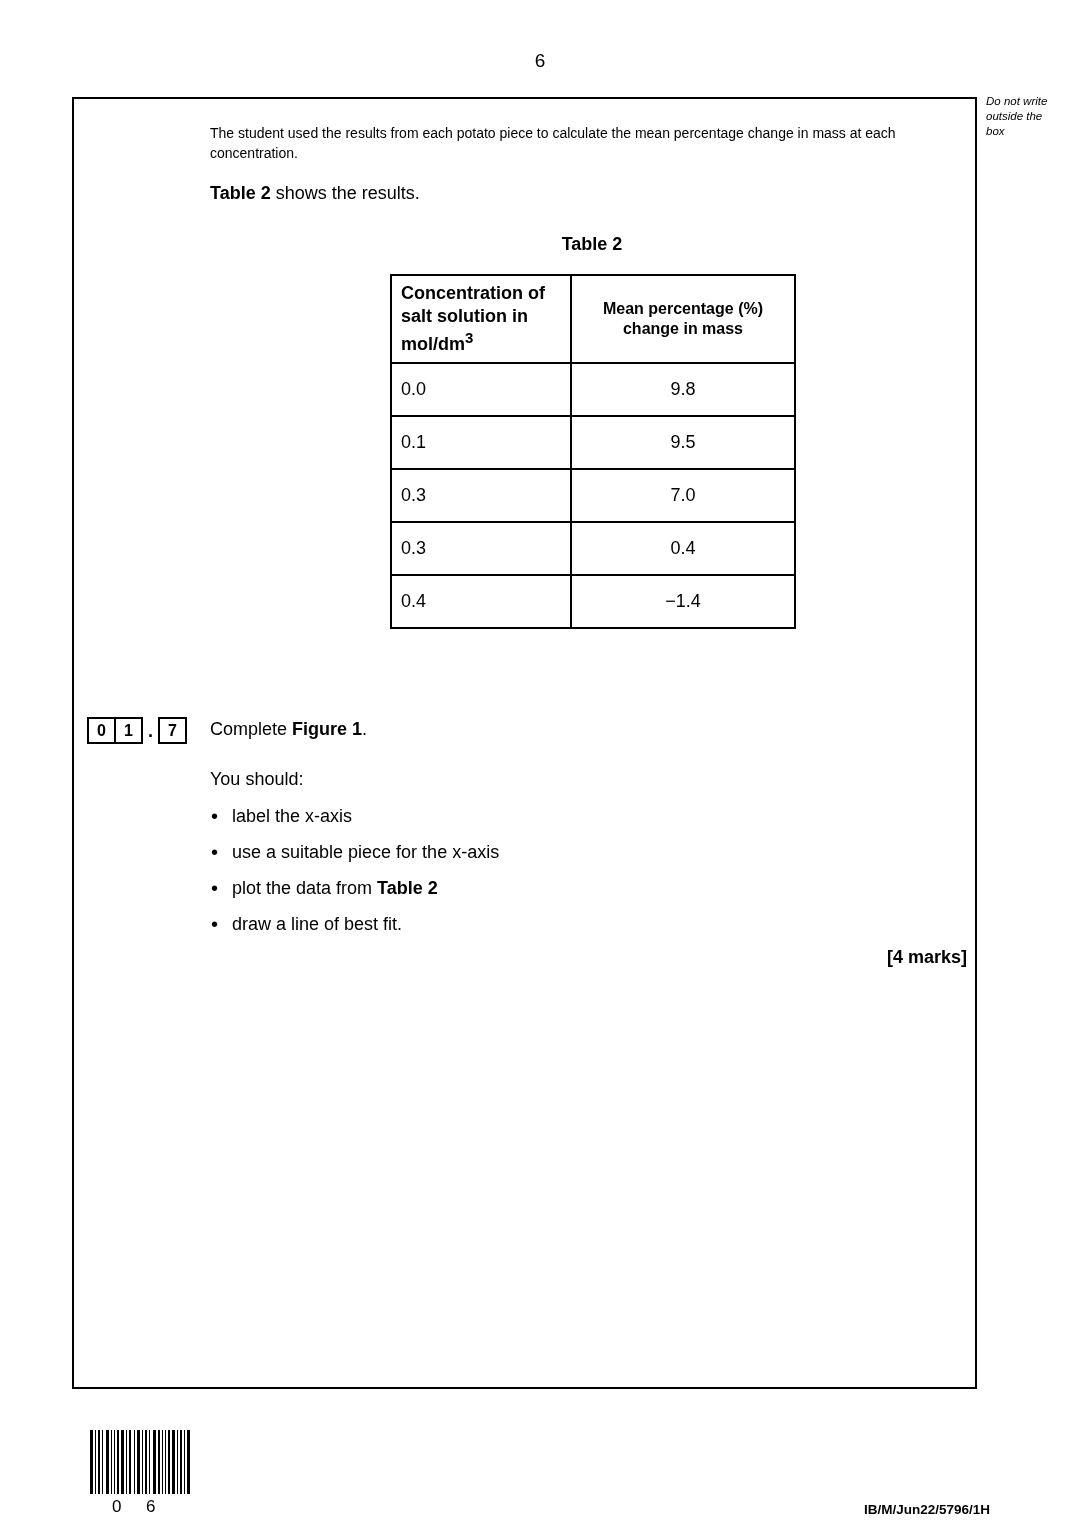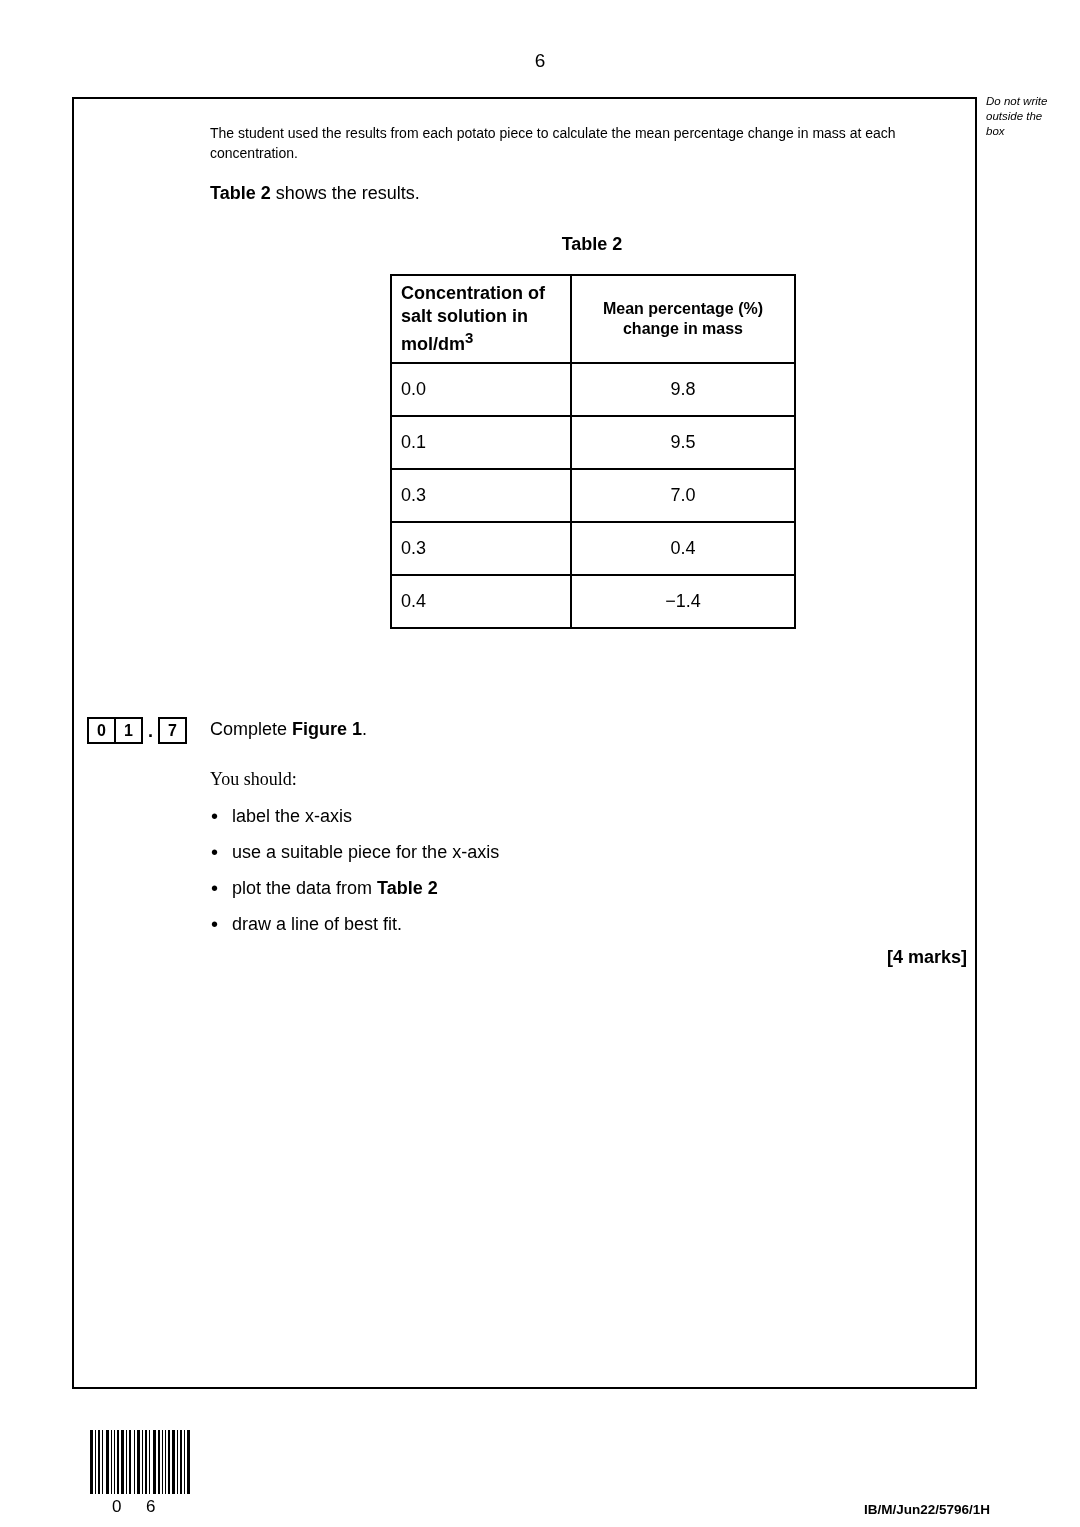--- a/index.html
+++ b/index.html
@@ -45,21 +45,21 @@
   .q-boxes { position: absolute; left: 13px; top: 0; display: flex; align-items: flex-end; }
   .qbox {
     display: flex; align-items: center; justify-content: center;
     width: 29px; height: 27px; border: 2px solid #000;
     font-weight: bold; font-size: 16px; background: #fff;
   }
   .qbox + .qbox { margin-left: -2px; }
   .qdot { font-weight: bold; margin: 0 5px; line-height: 25px; align-self: flex-end; }
   .q-prompt { margin-left: 136px; padding-top: 2px; }
 
-  .you-should { margin: 24px 0 0 136px; font-family: Liberation Serif, serif; }
+  .you-should { margin: 24px 0 0 136px; }
   ul.bullets { list-style: none; margin: 13px 0 0 136px; padding: 0; }
   ul.bullets li { position: relative; padding-left: 22px; margin-bottom: 10px; line-height: 26px; }
   ul.bullets li::before { content: "\2022"; position: absolute; left: 1px; top: 0; font-size: 20px; }
 
   .marks-line { text-align: right; padding-right: 8px; font-weight: bold; margin-top: 4px; font-size: 18px; }
 
   .barcode { position: absolute; left: 90px; top: 1430px; }
   .barcode-digit { position: absolute; font-size: 17px; }
   .bd-0 { left: 112px; top: 1497px; }
   .bd-6 { left: 146px; top: 1497px; }

